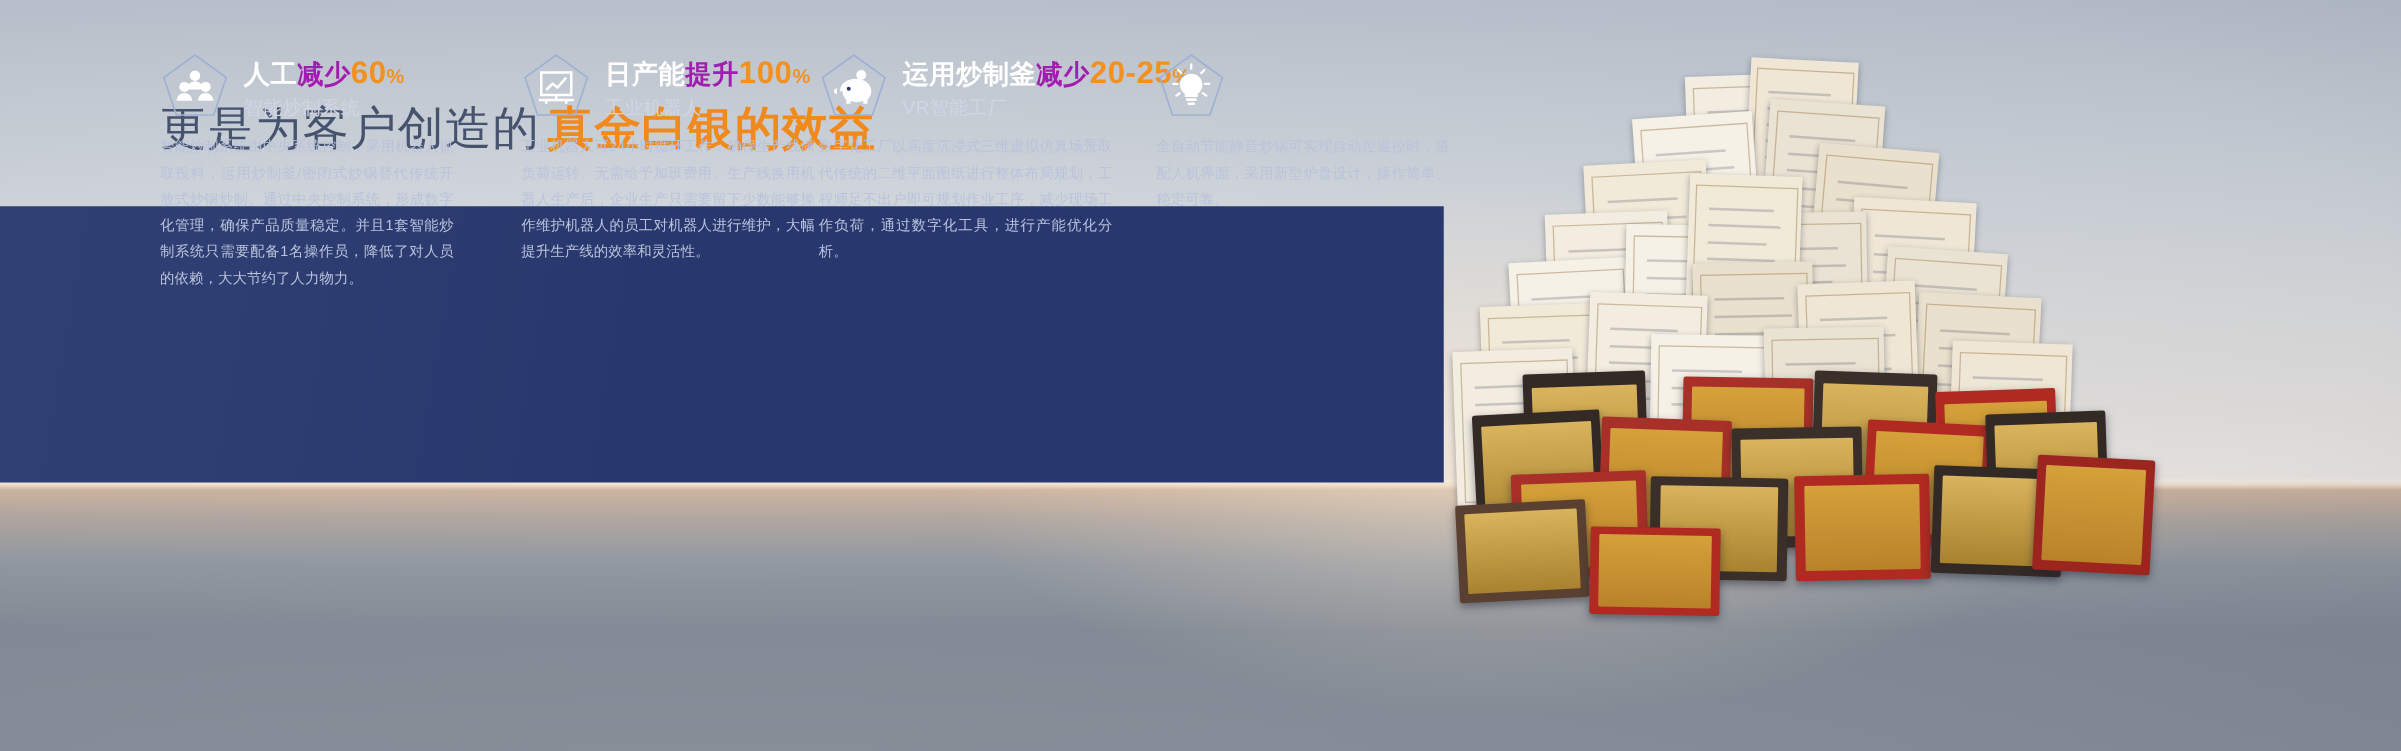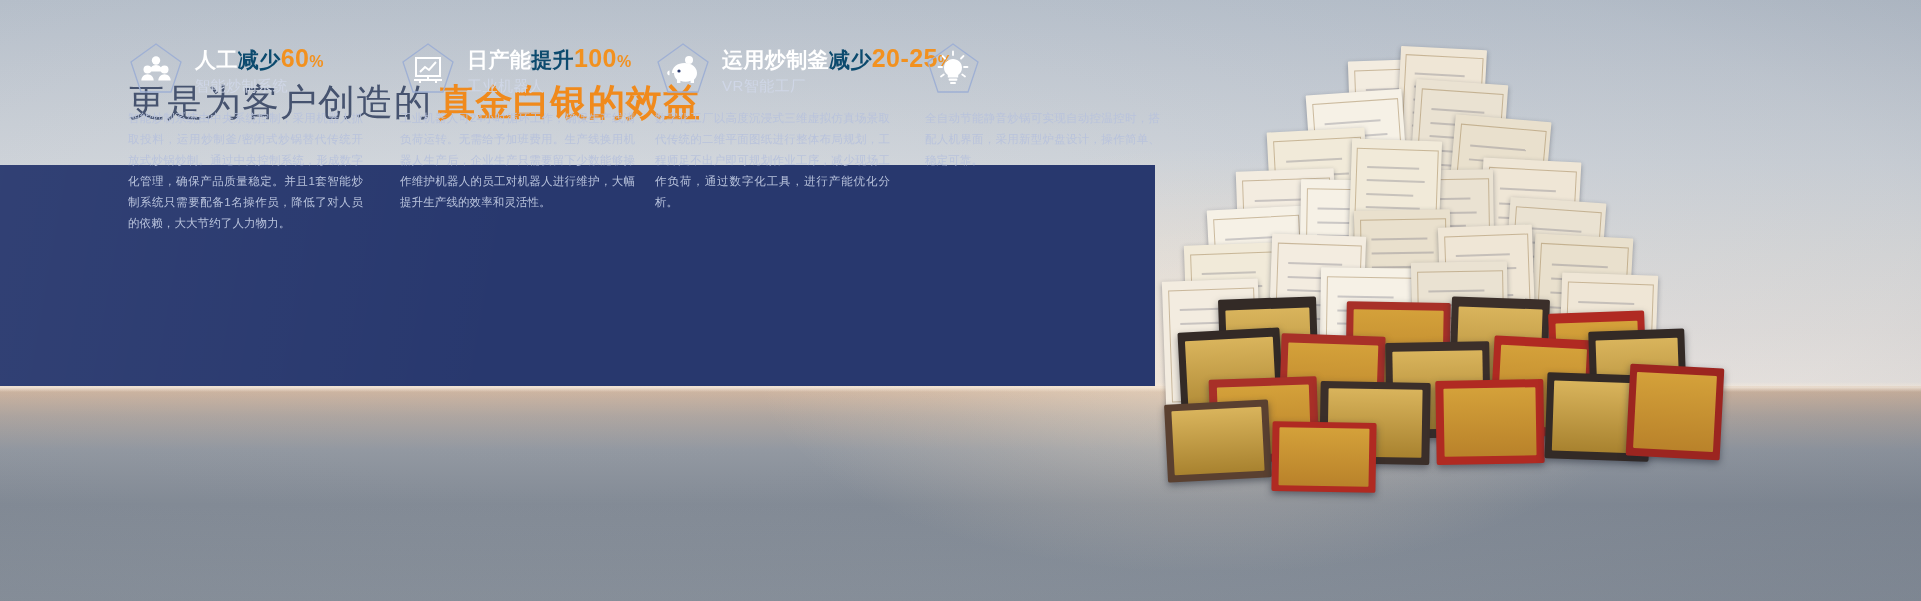--- a/index.html
+++ b/index.html
@@ -30,31 +30,31 @@
     margin:0 4px;line-height:1;}
   .hl-orange{font-size:37px;color:#f08a1c;font-weight:bold;letter-spacing:0.5px;margin-left:6px;}
 
   
   .panel{position:absolute;left:0;top:165px;width:1155px;height:221px;
     background:#28386e;}
   .panel-sheen{position:absolute;left:0;top:0;width:100%;height:100%;
     background:linear-gradient(100deg,rgba(255,255,255,.045) 0%,rgba(255,255,255,0) 45%);}
 
   .feature{position:absolute;top:0;width:250px;}
-  .f1{left:128px;} .f2{left:400px;} .f3{left:655px;} .f4{left:925px;}
+  .f1{left:128px;} .f2{left:417px;} .f3{left:655px;} .f4{left:925px;}
 
   .fhead{display:flex;align-items:flex-start;height:86px;padding-top:44px;box-sizing:border-box;}
 
   .penta{width:56px;height:56px;flex:0 0 56px;position:relative;margin-right:11px;margin-top:-3px;}
   .penta svg{display:block;}
 
   .ftext{padding-top:1px;}
   .ftitle{font-size:21px;font-weight:bold;color:#ffffff;white-space:nowrap;line-height:1.05;letter-spacing:.4px;}
   .ftitle .num{color:#f2911f;font-size:25px;font-weight:bold;}
-  .ftitle .acc{color:#0c4a6e;}
+  .ftitle .acc{color:#a21caf;}
   .ftitle .pct{color:#f2911f;font-size:16px;font-weight:bold;}
   .fsub{font-size:15px;color:#cfd6e6;margin-top:6px;white-space:nowrap;letter-spacing:.5px;}
 
   .fbody{margin-top:22px;font-size:11.5px;line-height:1.82;color:#b9c3dc;
     width:235px;text-align:justify;letter-spacing:.1px;}
 
   
   .pile{position:absolute;left:1150px;top:30px;width:771px;height:480px;}
   .cert{position:absolute;border-radius:1px;
     box-shadow:0 2px 5px rgba(40,45,60,.42);overflow:hidden;}

